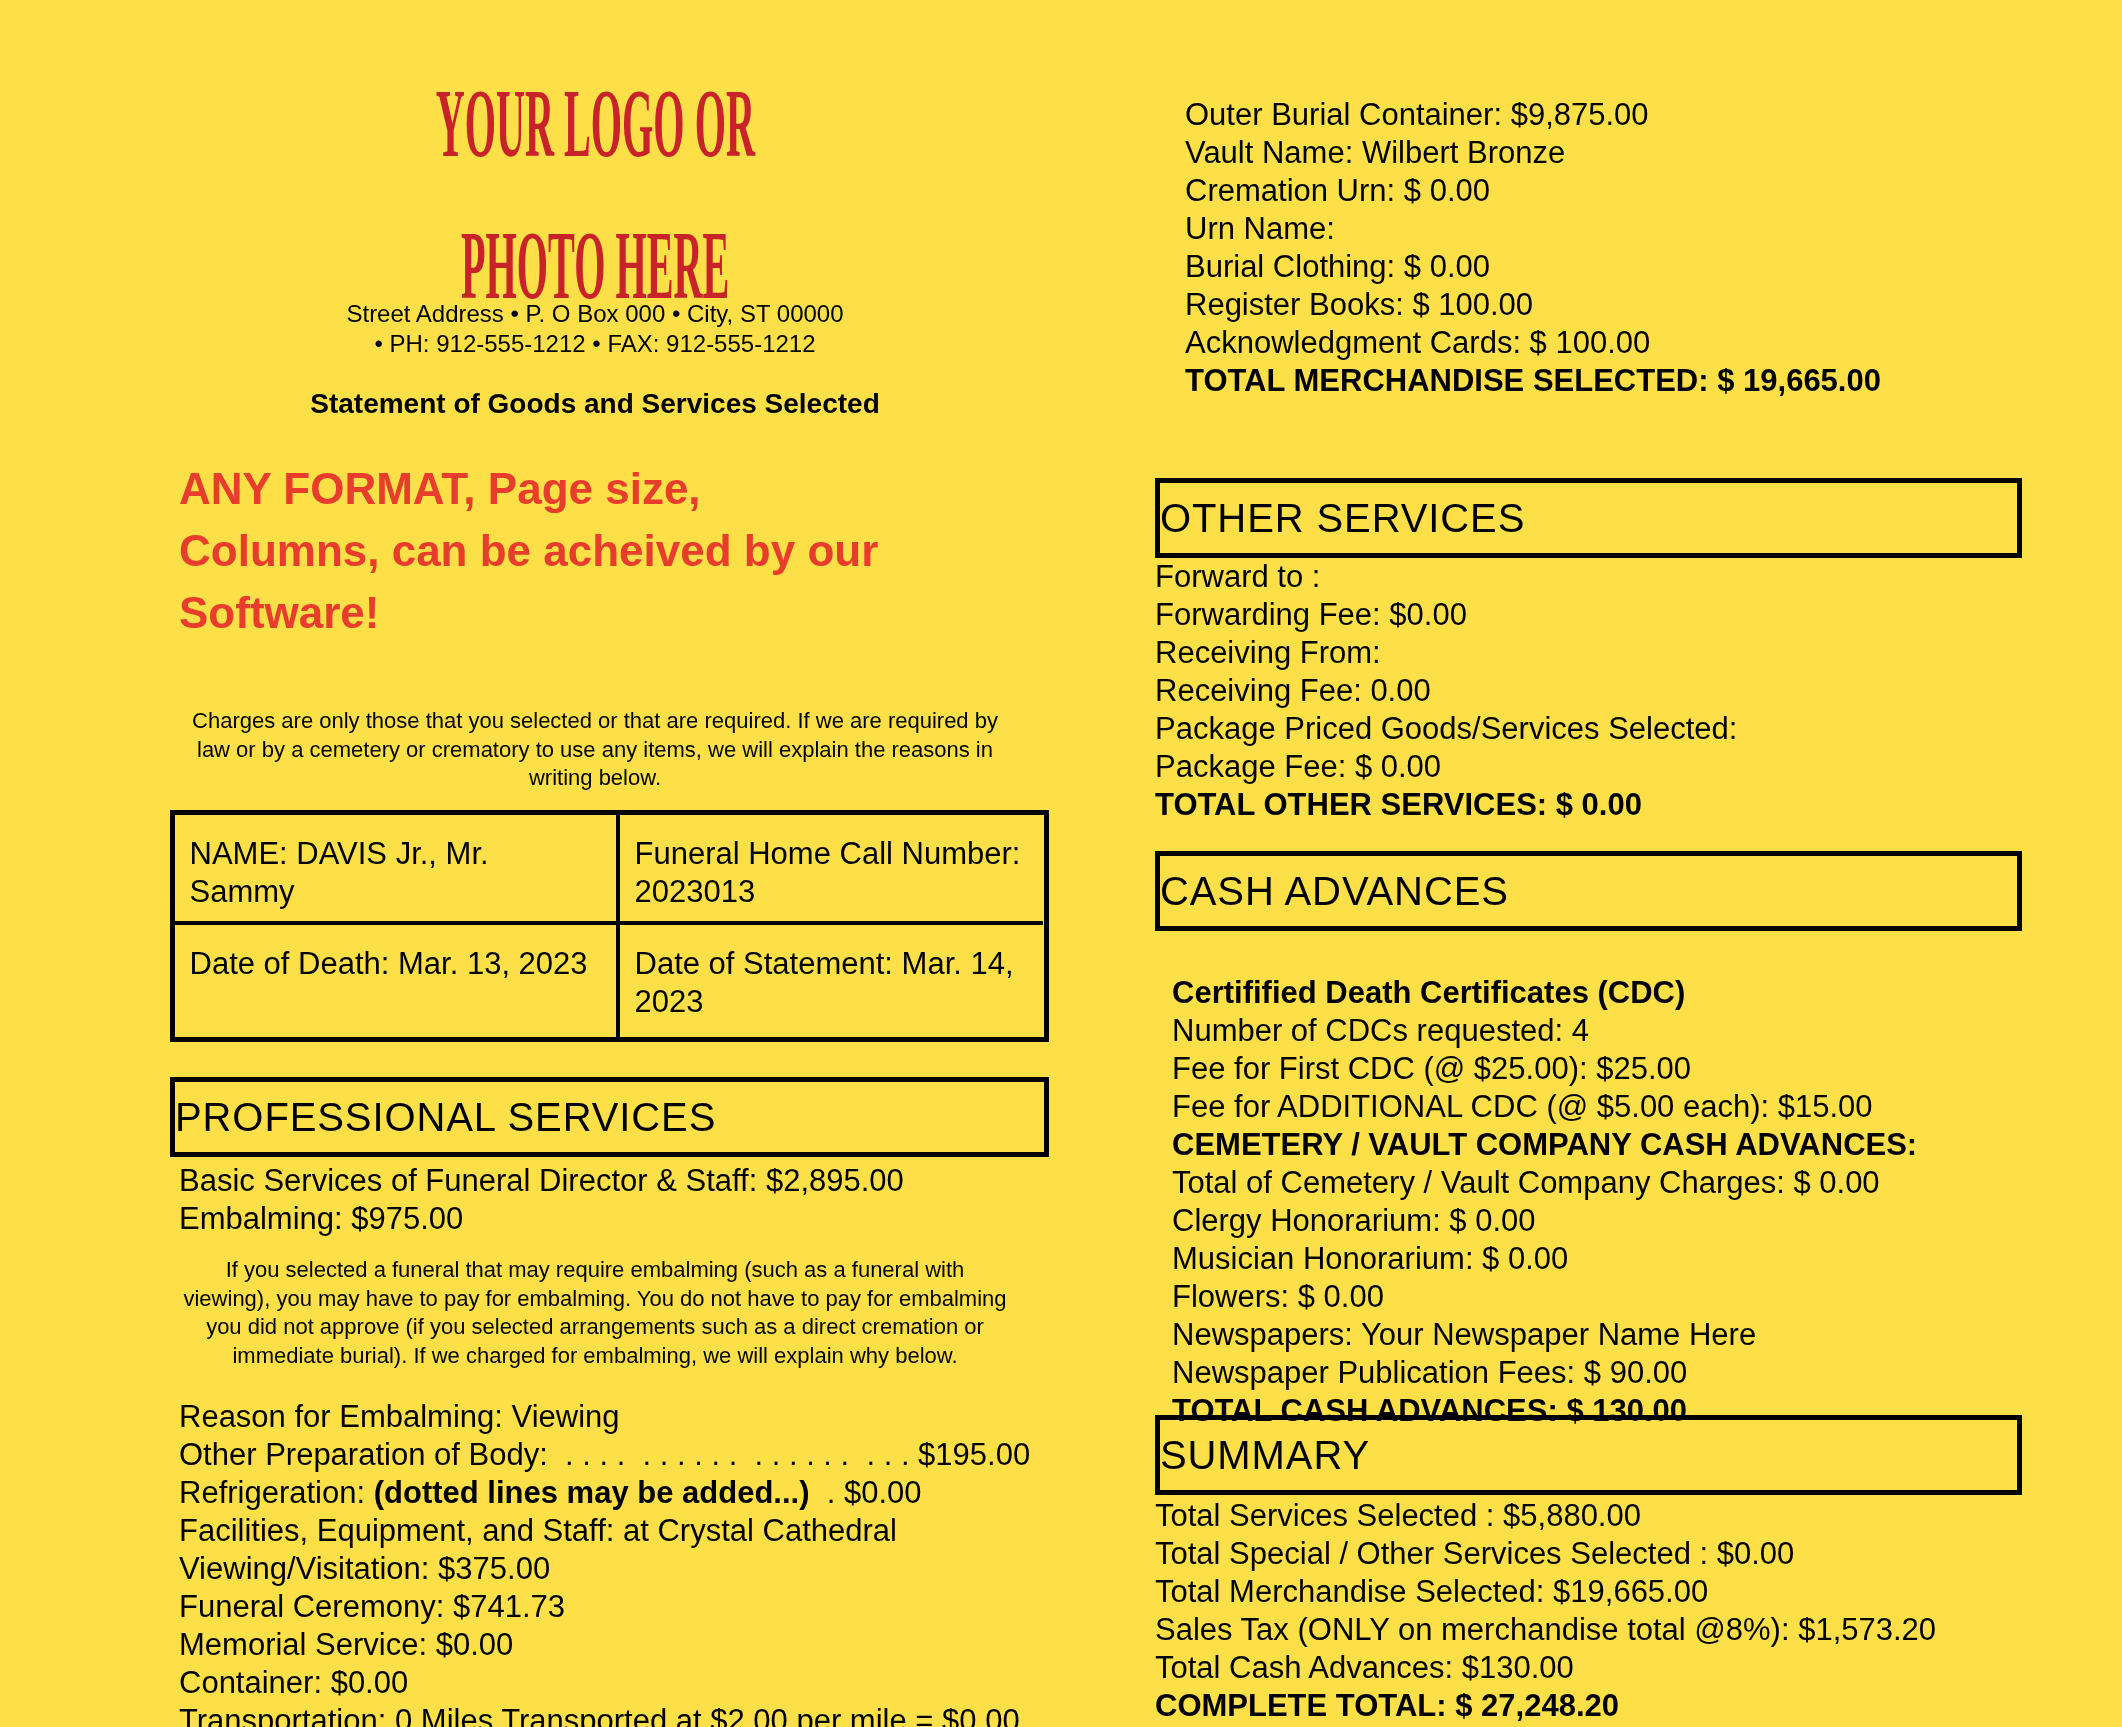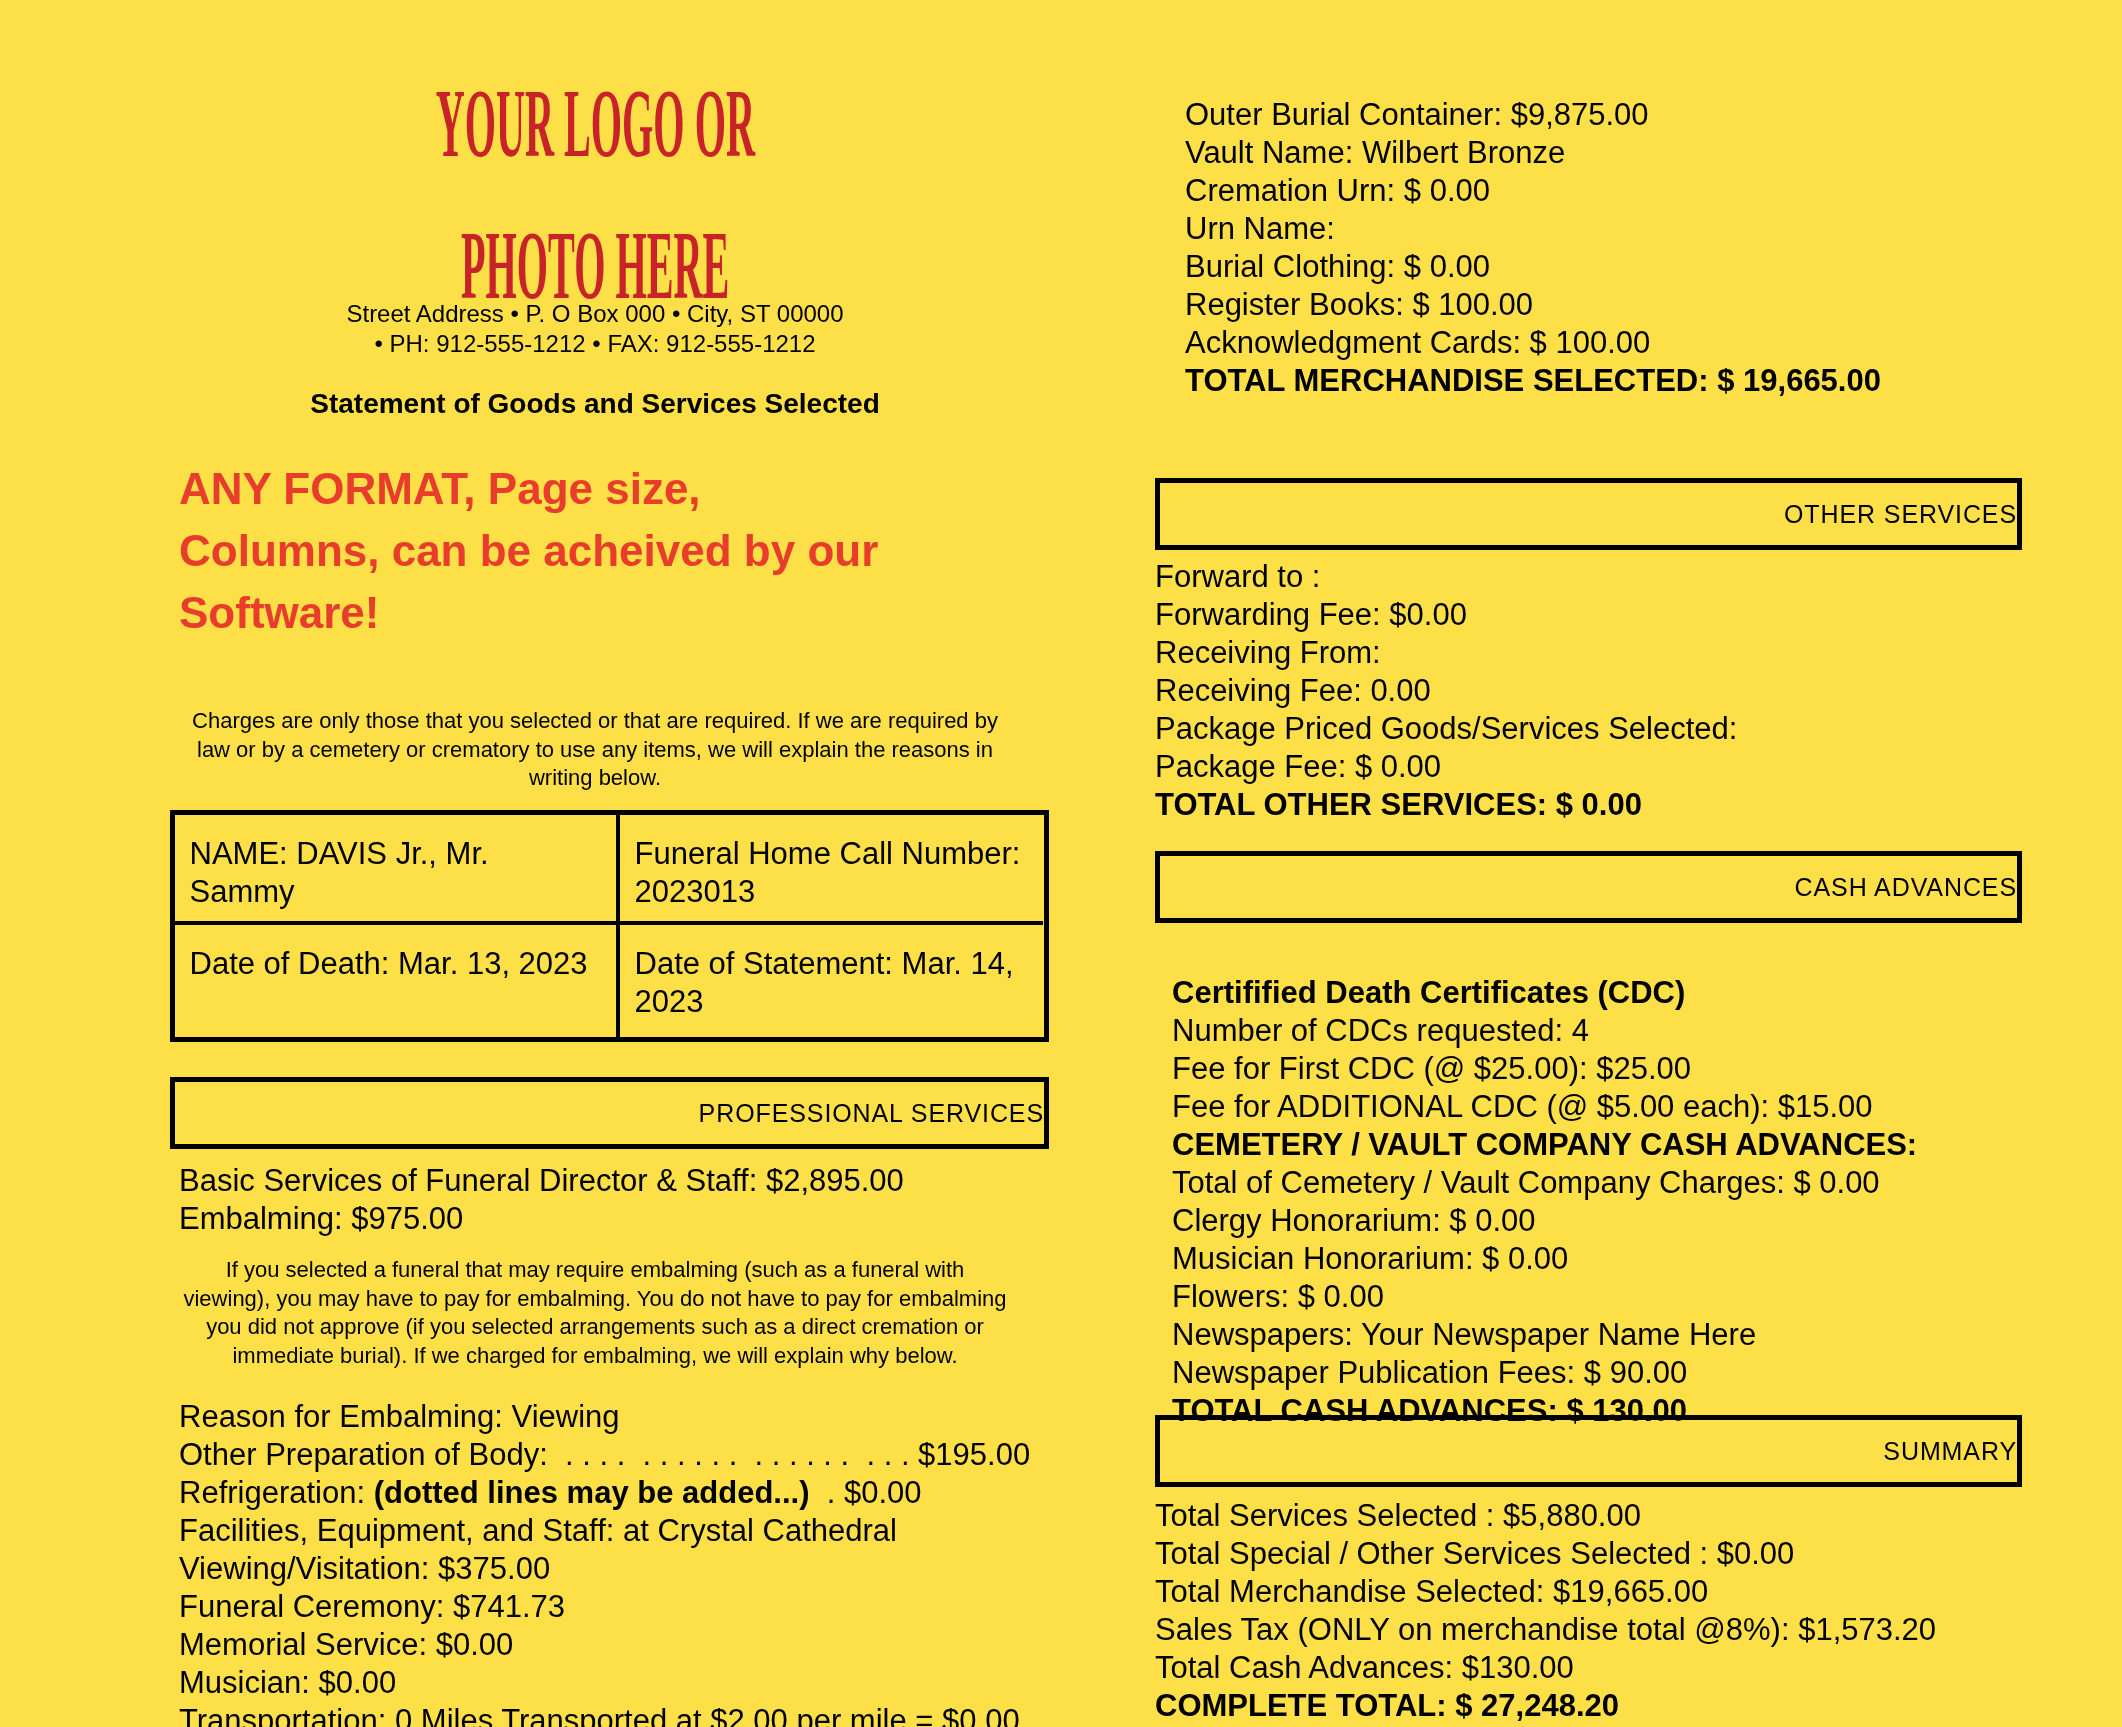--- a/index.html
+++ b/index.html
@@ -28,22 +28,22 @@
   .charges-note{top:707px;}
   .embalming-note{top:1256px;}
 
   .info-table{position:absolute;left:0;top:810px;width:879px;box-sizing:border-box;
               border:5.4px solid #000;display:grid;grid-template-columns:445px 423px;}
   .info-cell{box-sizing:border-box;padding:20px 16.3px 0 14.5px;font-size:31px;line-height:38px;white-space:pre-line;}
   .r1{height:110px;border-bottom:4.5px solid #000;}
   .r2{height:112px;}
   .c1{border-right:4.5px solid #000;}
 
-  .section-box{position:absolute;box-sizing:border-box;border:5.4px solid #000;height:72px;
-               display:flex;align-items:center;justify-content:flex-end;font-size:25px;letter-spacing:0.9px;}
+  .section-box{position:absolute;box-sizing:border-box;border:5.4px solid #000;height:80px;
+               display:flex;align-items:center;justify-content:flex-start;font-size:40px;letter-spacing:0.9px;}
   .box-left{left:0;width:879px;}
   .box-right{left:0;width:867px;}
 
   .lines{position:absolute;font-size:31px;line-height:38px;}
   .line{white-space:pre;}
   .bold{font-weight:bold;}
 
   .basic-lines{left:9px;top:1162px;}
   .detail-lines{left:9px;top:1398px;}
   .prof-box{top:1077px;}
@@ -111,21 +111,21 @@
       <div>
           <div class="line">Reason for Embalming: Viewing</div>
           <div class="line">Other Preparation of Body:  . . . .  . . . . . .  . . . . . .  . . . $195.00</div>
         </div>
       <div class="line"><span>Refrigeration: </span><span class="bold">(dotted lines may be added...)</span><span>  . $0.00</span></div>
       <div>
           <div class="line">Facilities, Equipment, and Staff: at Crystal Cathedral</div>
           <div class="line">Viewing/Visitation: $375.00</div>
           <div class="line">Funeral Ceremony: $741.73</div>
           <div class="line">Memorial Service: $0.00</div>
-          <div class="line">Musician: $0.00</div>
+          <div class="line">Container: $0.00</div>
           <div class="line">Transportation: 0 Miles Transported at $2.00 per mile = $0.00</div>
         </div>
     </div>
 
   </div>
 
   <div class="right-col">
 
     <div class="lines merch-lines">
         <div class="line">Outer Burial Container: $9,875.00</div>

